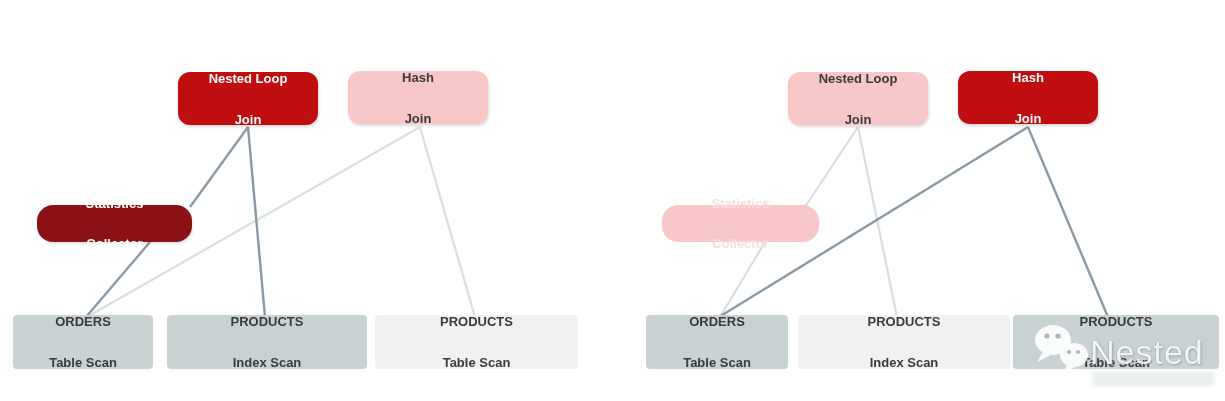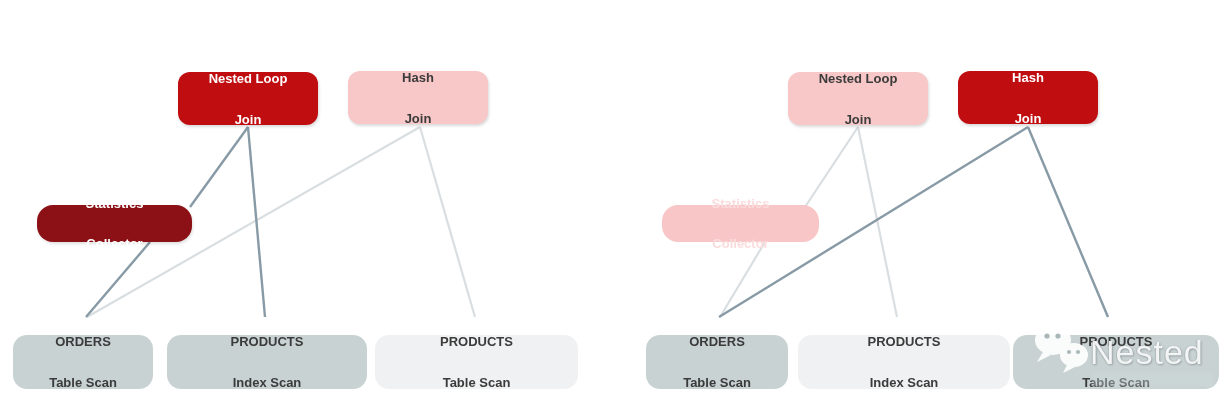--- a/index.html
+++ b/index.html
@@ -22,21 +22,21 @@
     border-radius:9px;
     box-sizing:border-box;
     gap:24px;
   }
   .node-join{border-radius:12px;box-shadow:1px 2px 3px rgba(0,0,0,0.15);}
   .node-join.active{background:var(--join-active,#c00d10);color:var(--node-text-light,#ffffff);}
   .node-join.inactive{background:var(--join-inactive,#f8c7c7);color:var(--node-text-dark,#3b3b3b);}
   .node-collector{border-radius:16px;box-shadow:1px 2px 3px rgba(0,0,0,0.12);line-height:16px;}
   .node-collector.active{background:var(--collector-active,#8b1116);color:var(--node-text-light,#ffffff);}
   .node-collector.inactive{background:var(--collector-inactive,#f8c6c6);color:var(--collector-inactive-text,#fbdcdc);box-shadow:none;}
-  .node-scan{border-radius:14px;color:var(--node-text-dark,#3b3b3b);margin-top:20px;}
+  .node-scan{border-radius:4px;color:var(--node-text-dark,#3b3b3b);}
   .node-scan.solid{background:var(--scan-default,#c9d2d2);}
   .node-scan.faded{background:var(--scan-inactive,#f0f1f2);}
 
   .watermark{
     position:absolute;left:1028px;top:322px;
     display:flex;align-items:flex-end;
     z-index:5;pointer-events:none;
   }
   .wm-brand{
     font-size:34px;font-weight:400;letter-spacing:1px;

